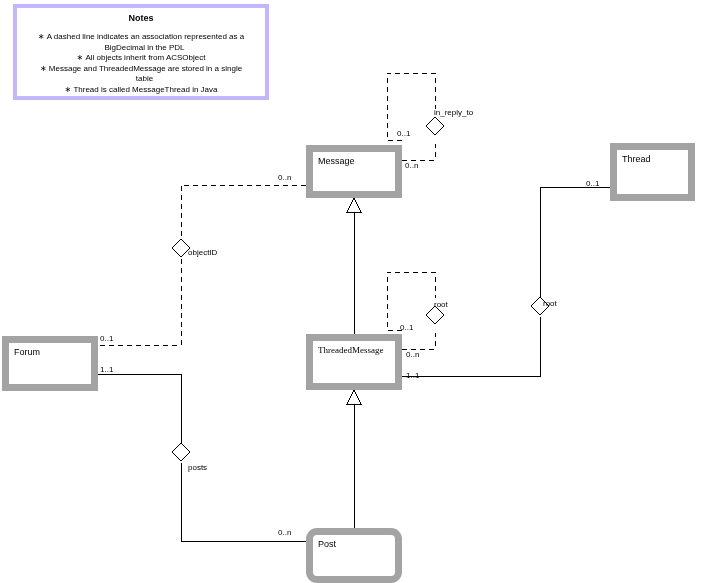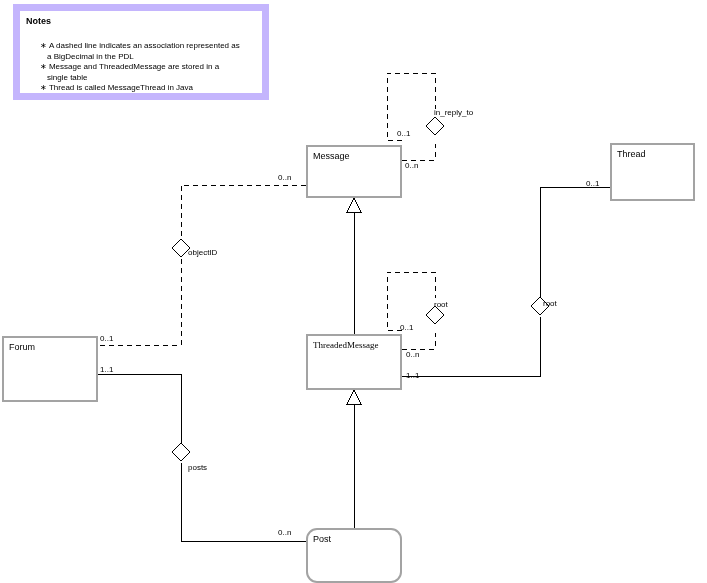--- a/index.html
+++ b/index.html
@@ -20,47 +20,48 @@
   }
   #edges {
     position: absolute;
     left: 0;
     top: 0;
     width: 707px;
     height: 583px;
   }
   .box {
     position: absolute;
-    border: 2px solid #a3a3a3;
+    border: 7px solid #a3a3a3;
     background: #ffffff;
     box-sizing: border-box;
   }
   .box .box-label {
     position: absolute;
     left: 5px;
     top: 4px;
     font-size: 9px;
     line-height: 11px;
     white-space: nowrap;
   }
   .notes {
     position: absolute;
-    border: 7px solid #c4b5fd;
+    border: 4px solid #c4b5fd;
     background: #ffffff;
     box-sizing: border-box;
     padding: 4px 6px 5px 6px;
+    text-align: center;
   }
   .notes-title {
     font-size: 9px;
     font-weight: bold;
     line-height: 12px;
     margin-bottom: 2px;
   }
   .notes-list {
-    margin: 14px;
+    margin: 8px;
     padding: 0;
     list-style: none;
   }
   .notes-list li {
     font-size: 8px;
     line-height: 10.5px;
     padding-left: 7px;
     text-indent: -7px;
   }
   .notes-list li::before {
@@ -117,34 +118,35 @@
       <path d="M 354 528 L 354 525 L 354 523"></path>
       <path d="M 354 523 L 354 399"></path>
       <polygon points="354,390 347,404 361,404" fill="#ffffff" stroke="#000000"></polygon>
     </g>
   </svg>
 
   <div class="notes" style="left:13px; top:4px; width:256px; height:96px;">
     <div class="notes-title">Notes</div>
     <ul class="notes-list">
       <li>A dashed line indicates an association represented as a BigDecimal in the PDL</li>
+      <li>All objects inherit from ACSObject</li>
       <li>Message and ThreadedMessage are stored in a single table</li>
       <li>Thread is called MessageThread in Java</li>
     </ul>
   </div>
 
   <div class="box" style="left:306px; top:145px; width:96px; height:53px;">
     <span class="box-label">Message</span>
   </div>
 
   <div class="box" style="left:610px; top:143px; width:85px; height:58px;">
     <span class="box-label">Thread</span>
   </div>
 
-  <div class="box" style="left:2px; top:336px; width:96px; height:66px;padding-left:6px;">
+  <div class="box" style="left:2px; top:336px; width:96px; height:55px;padding-left:6px;">
     <span class="box-label">Forum</span>
   </div>
 
   <div class="box" style="left:306px; top:334px; width:96px; height:56px;font-family:Liberation Serif, serif;">
     <span class="box-label">ThreadedMessage</span>
   </div>
 
   <div class="box" style="left:306px; top:528px; width:96px; height:55px;border-radius:11px;">
     <span class="box-label">Post</span>
   </div>

